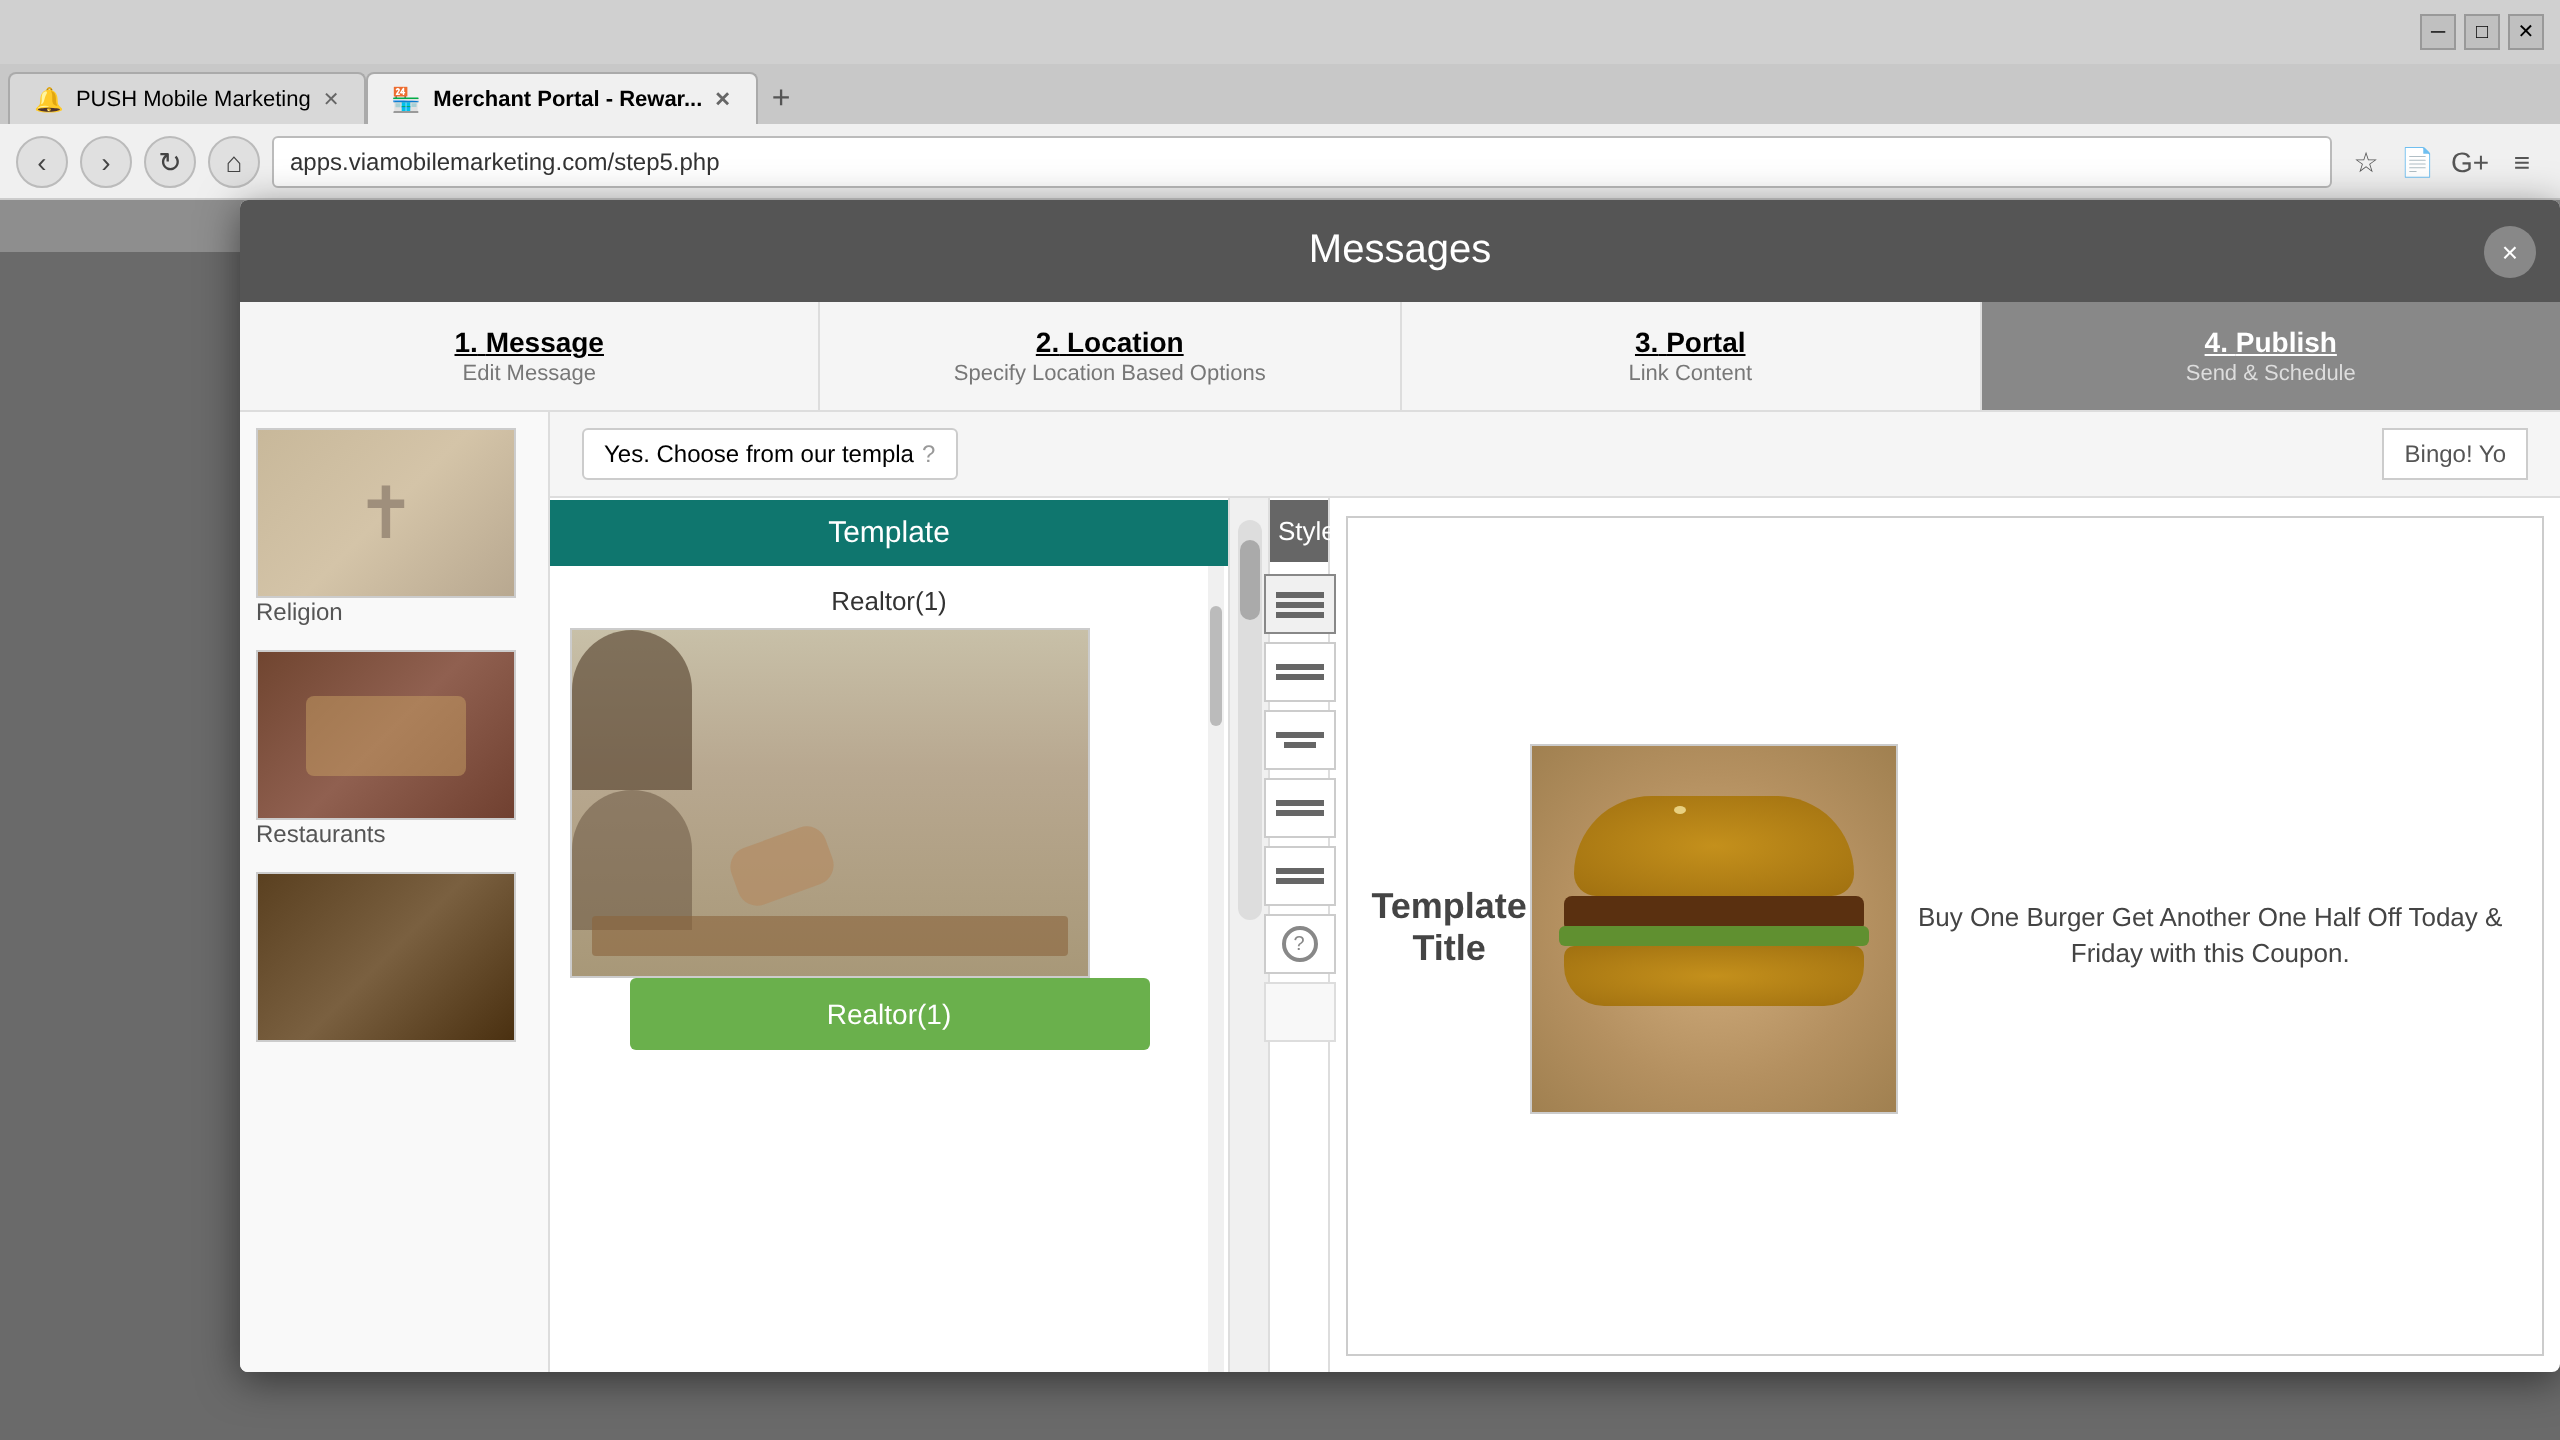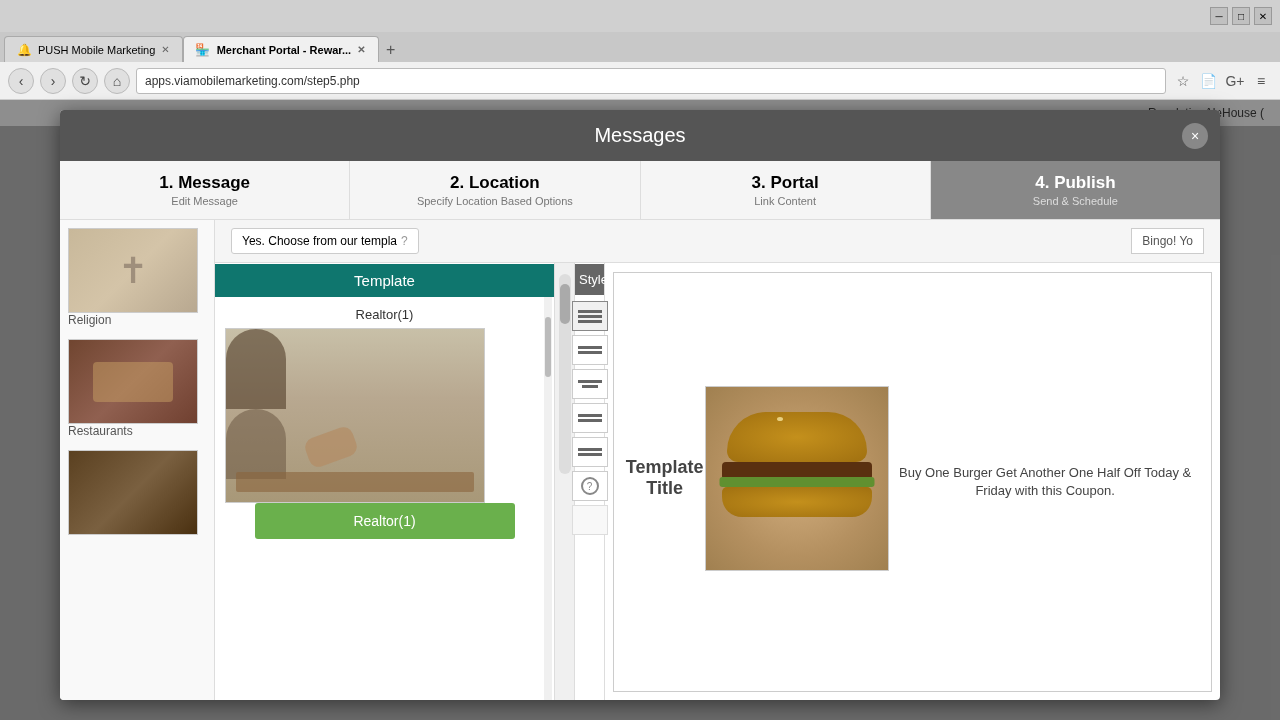--- a/index.html
+++ b/index.html
@@ -148,23 +148,22 @@
 
     
     .modal-overlay {
       position: absolute;
       top: 0;
       left: 0;
       right: 0;
       bottom: 0;
       background: rgba(0,0,0,0.3);
       display: flex;
-      justify-content: center;
+      justify-content: flex-end;
       align-items: flex-start;
-      padding-top: 10px;
     }
 
     .modal {
       background: white;
       width: 1160px;
       border-radius: 4px;
       overflow: hidden;
       box-shadow: 0 4px 20px rgba(0,0,0,0.5);
     }
 
@@ -206,22 +205,23 @@
       padding: 12px 8px;
       border-right: 1px solid #ddd;
       cursor: pointer;
     }
     .step:last-child { border-right: none; }
     .step.active {
       background: #888;
       color: white;
     }
     .step-title {
-      font-size: 17px;
+      font-size: 14px;
       font-weight: bold;
+      text-decoration: underline;
     }
     .step-subtitle {
       font-size: 11px;
       margin-top: 2px;
       color: #777;
     }
     .step.active .step-subtitle { color: #ddd; }
 
     
     .modal-body {

